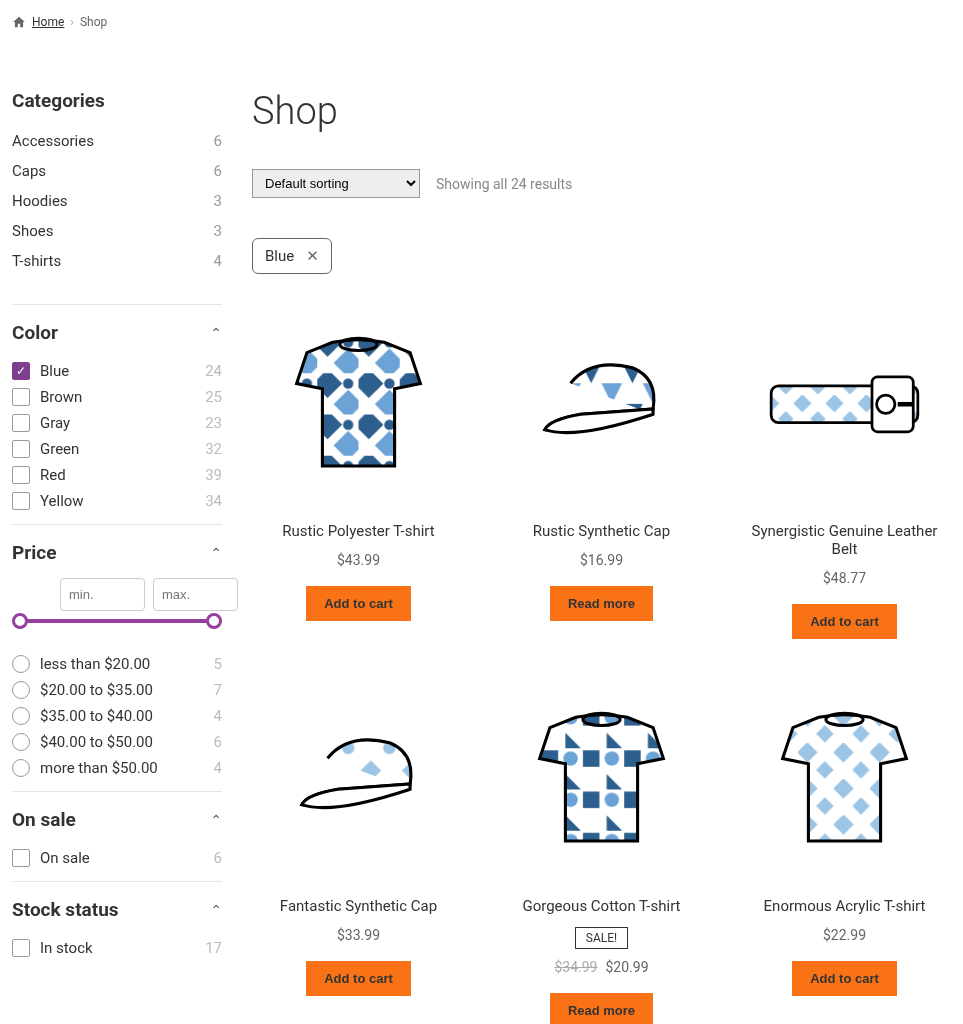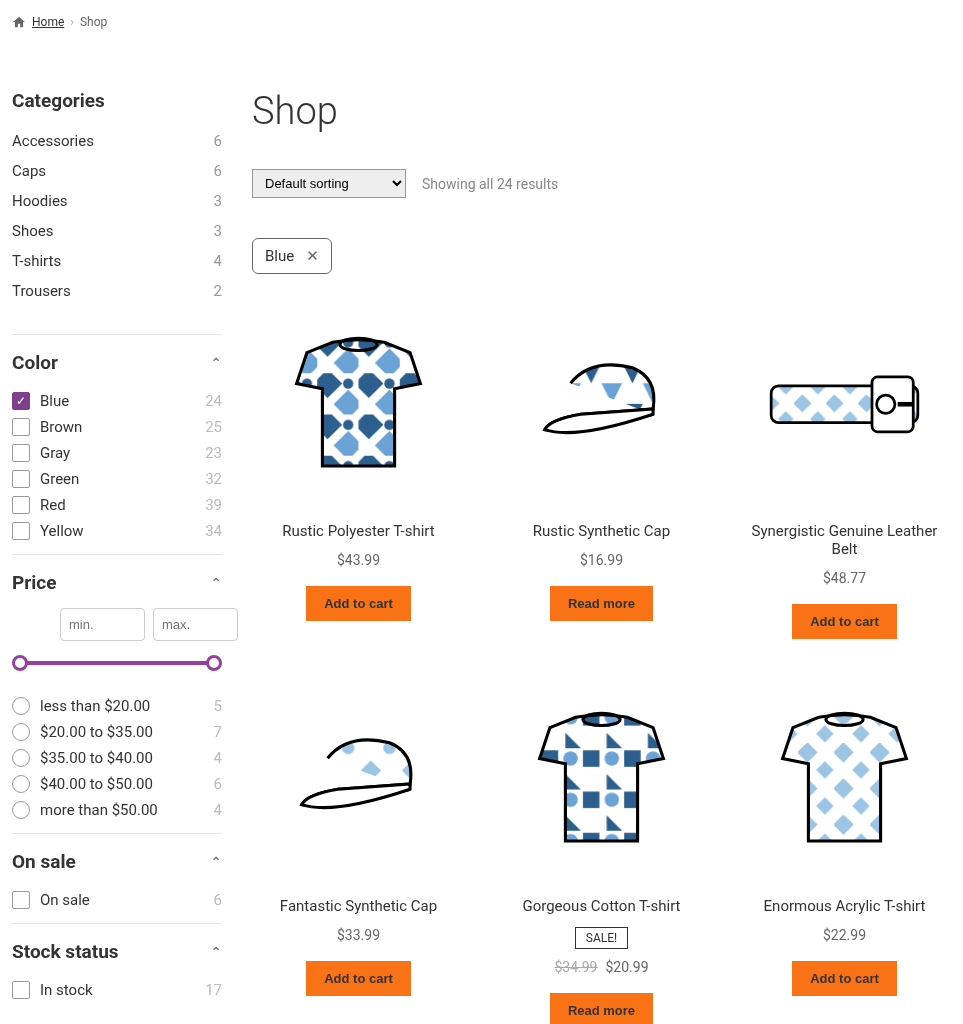--- a/index.html
+++ b/index.html
@@ -19,35 +19,35 @@
 .filter-section { border-top: 1px solid #e5e5e5; padding-top: 16px; margin-bottom: 10px; }
 .filter-head { display: flex; justify-content: space-between; align-items: center; margin-bottom: 14px; cursor: pointer; }
 .filter-head h3 { margin: 0; }
 .chev { color: #666; font-size: 14px; }
 .check-list { list-style: none; }
 .check-list li { display: flex; align-items: center; padding: 4px 0; font-size: 15px; }
 .check-list .box { width: 18px; height: 18px; border: 1.5px solid #999; border-radius: 2px; margin-right: 10px; flex-shrink: 0; display: flex; align-items: center; justify-content: center; }
 .check-list .box.checked { background: #7f3f8f; border-color: #7f3f8f; color: #fff; font-size: 12px; }
 .check-list .label { flex: 1; color: #333; }
 .check-list .cnt { color: #bbb; }
-.price-inputs { display: flex; gap: 8px; margin-bottom: 12px; padding-left: 48px; }
+.price-inputs { display: flex; gap: 8px; margin-bottom: 0; padding-left: 48px; }
 .price-inputs input { width: 85px; padding: 8px; border: 1px solid #ccc; border-radius: 4px; font-size: 13px; }
 .slider { position: relative; height: 20px; margin-bottom: 20px; }
 .slider .track { position: absolute; top: 8px; left: 5px; right: 5px; height: 4px; background: #963f9e; border-radius: 2px; }
 .slider .handle { position: absolute; top: 2px; width: 16px; height: 16px; border: 3px solid #963f9e; background: #fff; border-radius: 50%; }
 .slider .h1 { left: 0; }
 .slider .h2 { right: 0; }
 .radio-list { list-style: none; }
 .radio-list li { display: flex; padding: 4px 0; font-size: 15px; }
 .radio-list .radio { width: 18px; height: 18px; border: 1.5px solid #999; border-radius: 50%; margin-right: 10px; flex-shrink: 0; }
 .radio-list .label { flex: 1; color: #333; }
 .radio-list .cnt { color: #bbb; }
 .page-title { font-size: 38px; font-weight: 300; color: #333; margin-bottom: 36px; }
 .toolbar { display: flex; align-items: center; gap: 16px; margin-bottom: 40px; }
-.sort-select { padding: 5px 8px; border: 1px solid #999; background: #eee; font-size: 13px; width: 154px; }
+.sort-select { padding: 5px 8px; border: 1px solid #999; background: #eee; font-size: 13px; width: 168px; }
 .result-count { font-size: 14px; color: #888; }
 .active-filters { margin-bottom: 40px; }
 .chip { display: inline-flex; align-items: center; gap: 12px; border: 1.5px solid #666; border-radius: 6px; padding: 8px 12px; font-size: 15px; }
 .chip .x { cursor: pointer; font-size: 15px; color: #666; }
 .grid { display: grid; grid-template-columns: repeat(3, 1fr); gap: 50px 30px; }
 .product { text-align: center; }
 .prod-img { height: 180px; display: flex; align-items: center; justify-content: center; margin-bottom: 28px; }
 .prod-img svg { max-width: 165px; max-height: 165px; }
 .prod-title { font-size: 15px; color: #333; margin-bottom: 12px; }
 .sale-badge { display: inline-block; border: 1px solid #333; padding: 3px 10px; font-size: 12px; margin-bottom: 10px; }
@@ -118,24 +118,20 @@
             <span class="count">3</span>
           </li>
       <li>
             <span>Shoes</span>
             <span class="count">3</span>
           </li>
       <li>
             <span>T-shirts</span>
             <span class="count">4</span>
           </li>
-      <li>
-            <span>Trousers</span>
-            <span class="count">2</span>
-          </li>
     </ul>
 
     <div class="filter-section">
       <div class="filter-head">
         <h3>Color</h3>
         <span class="chev">⌃</span>
       </div>
       <ul class="check-list">
         <li>
               <span class="box checked">✓</span>

